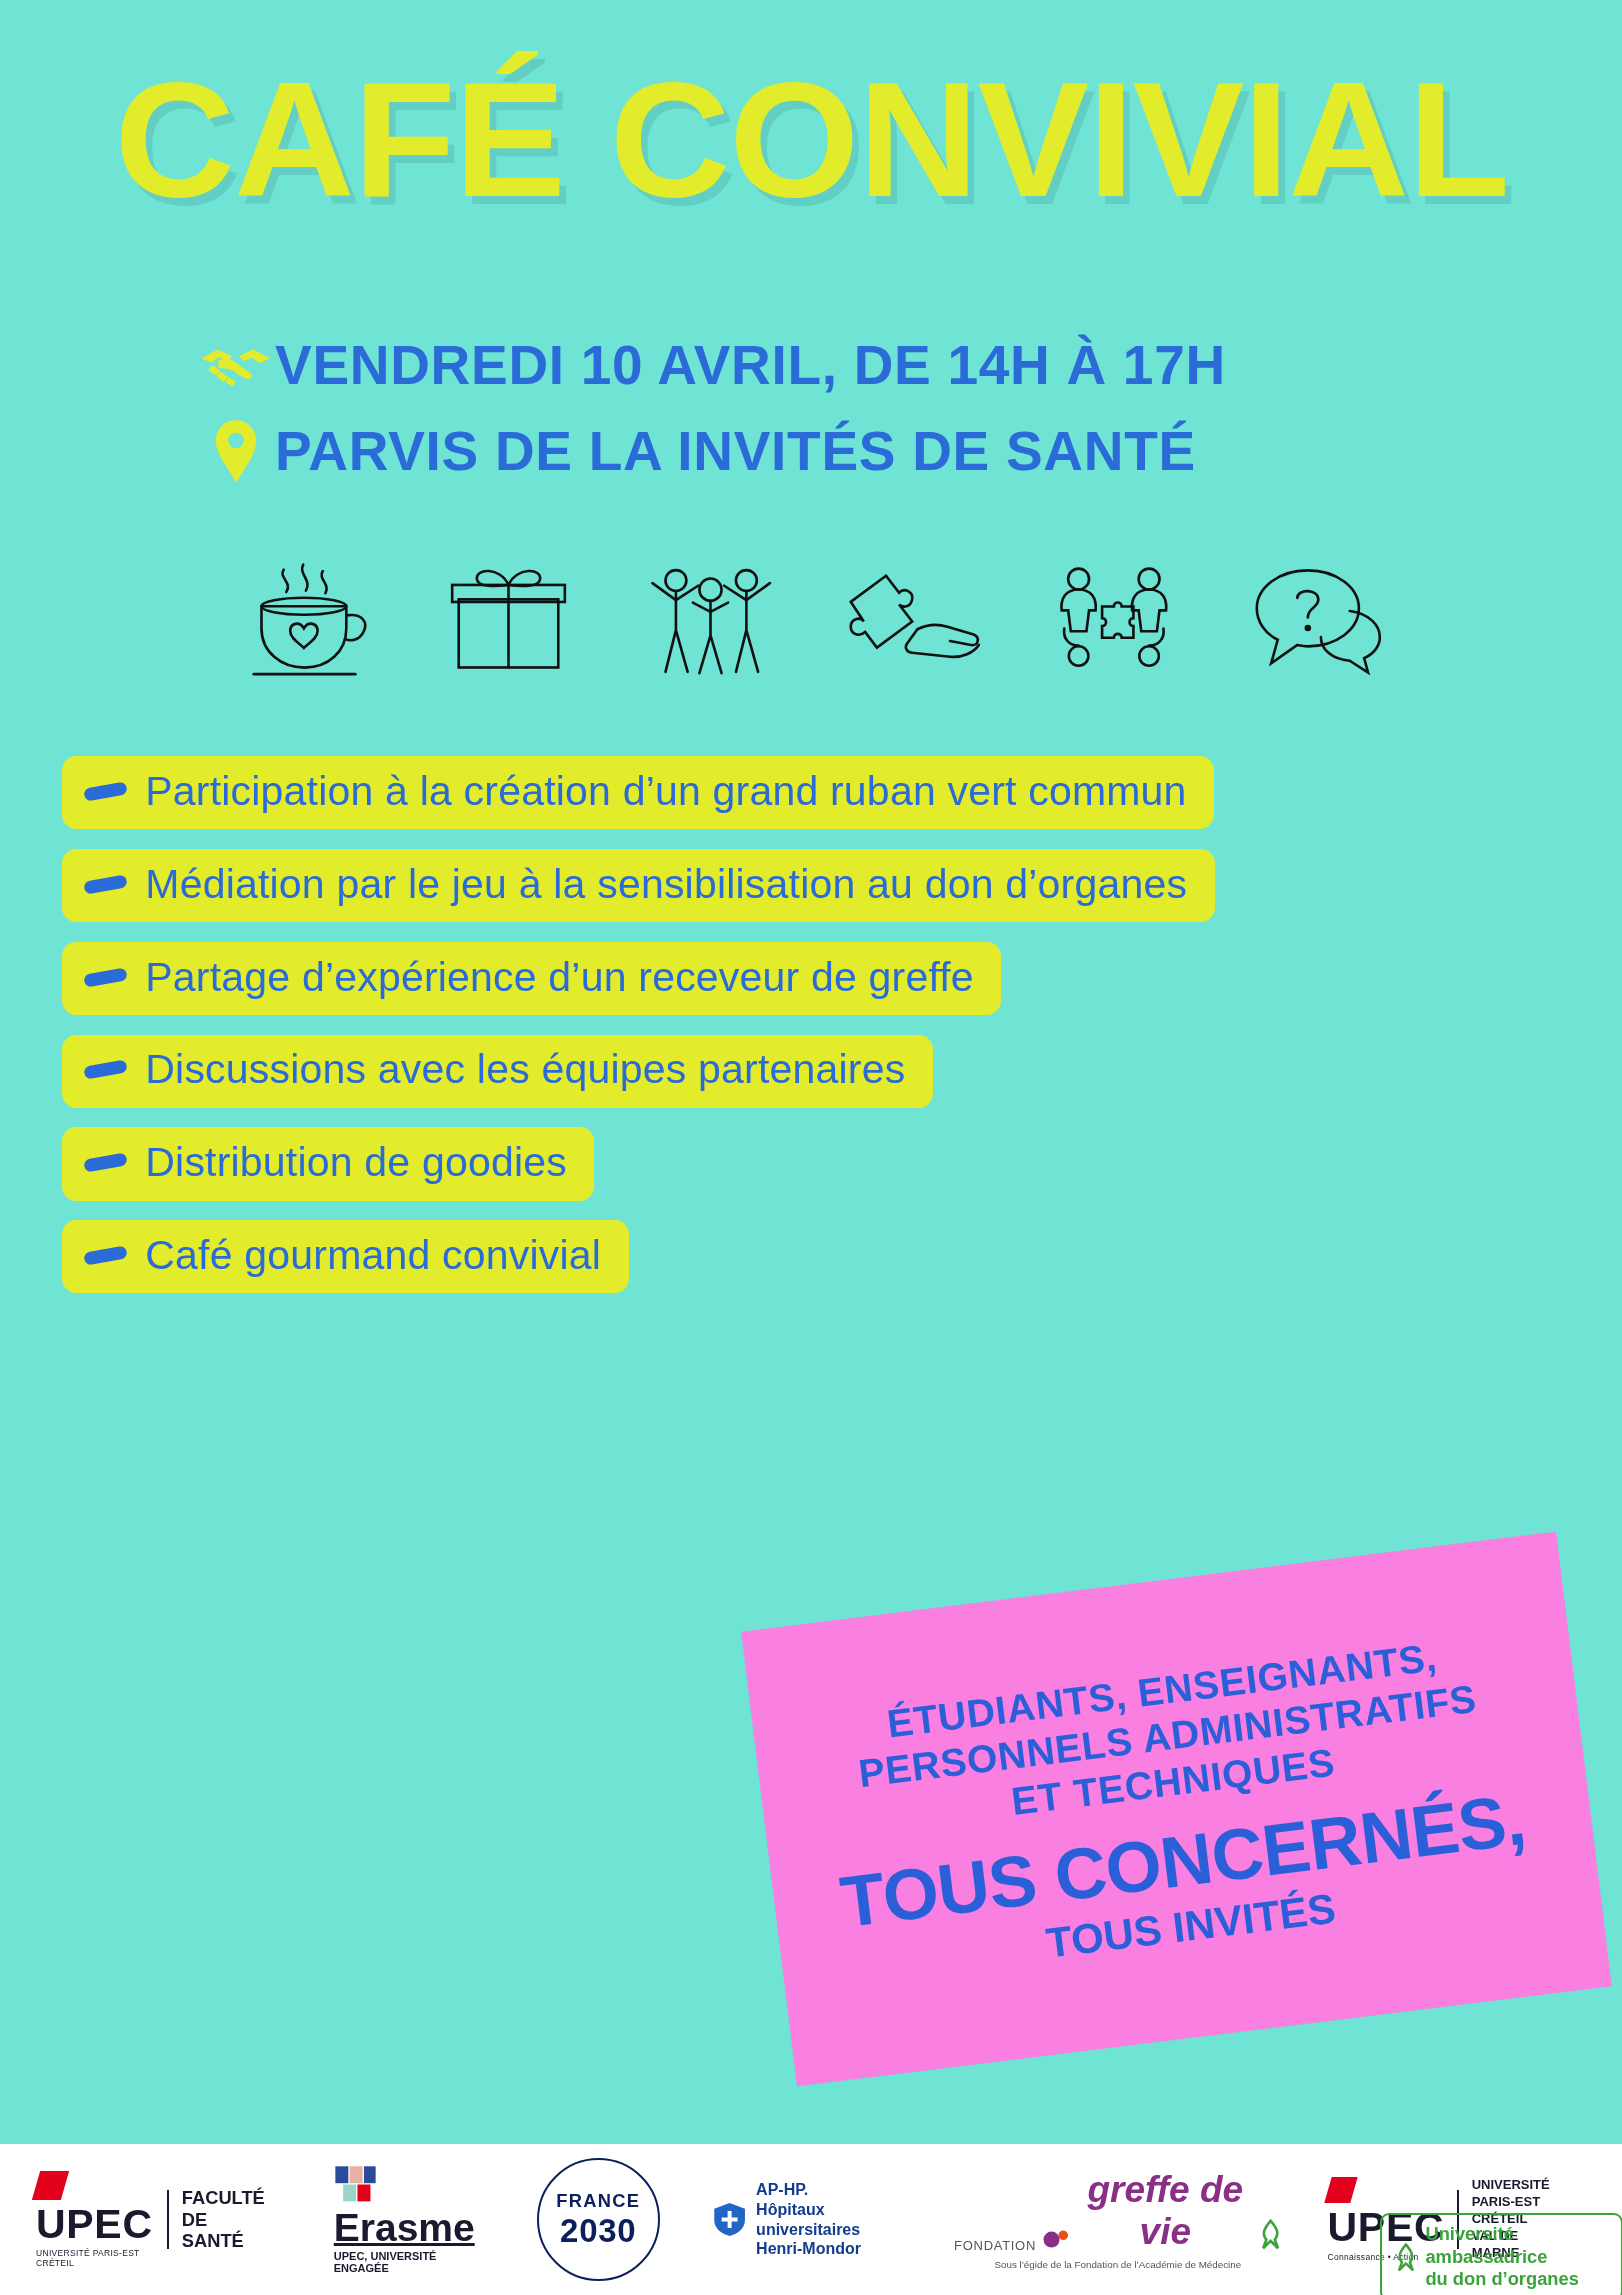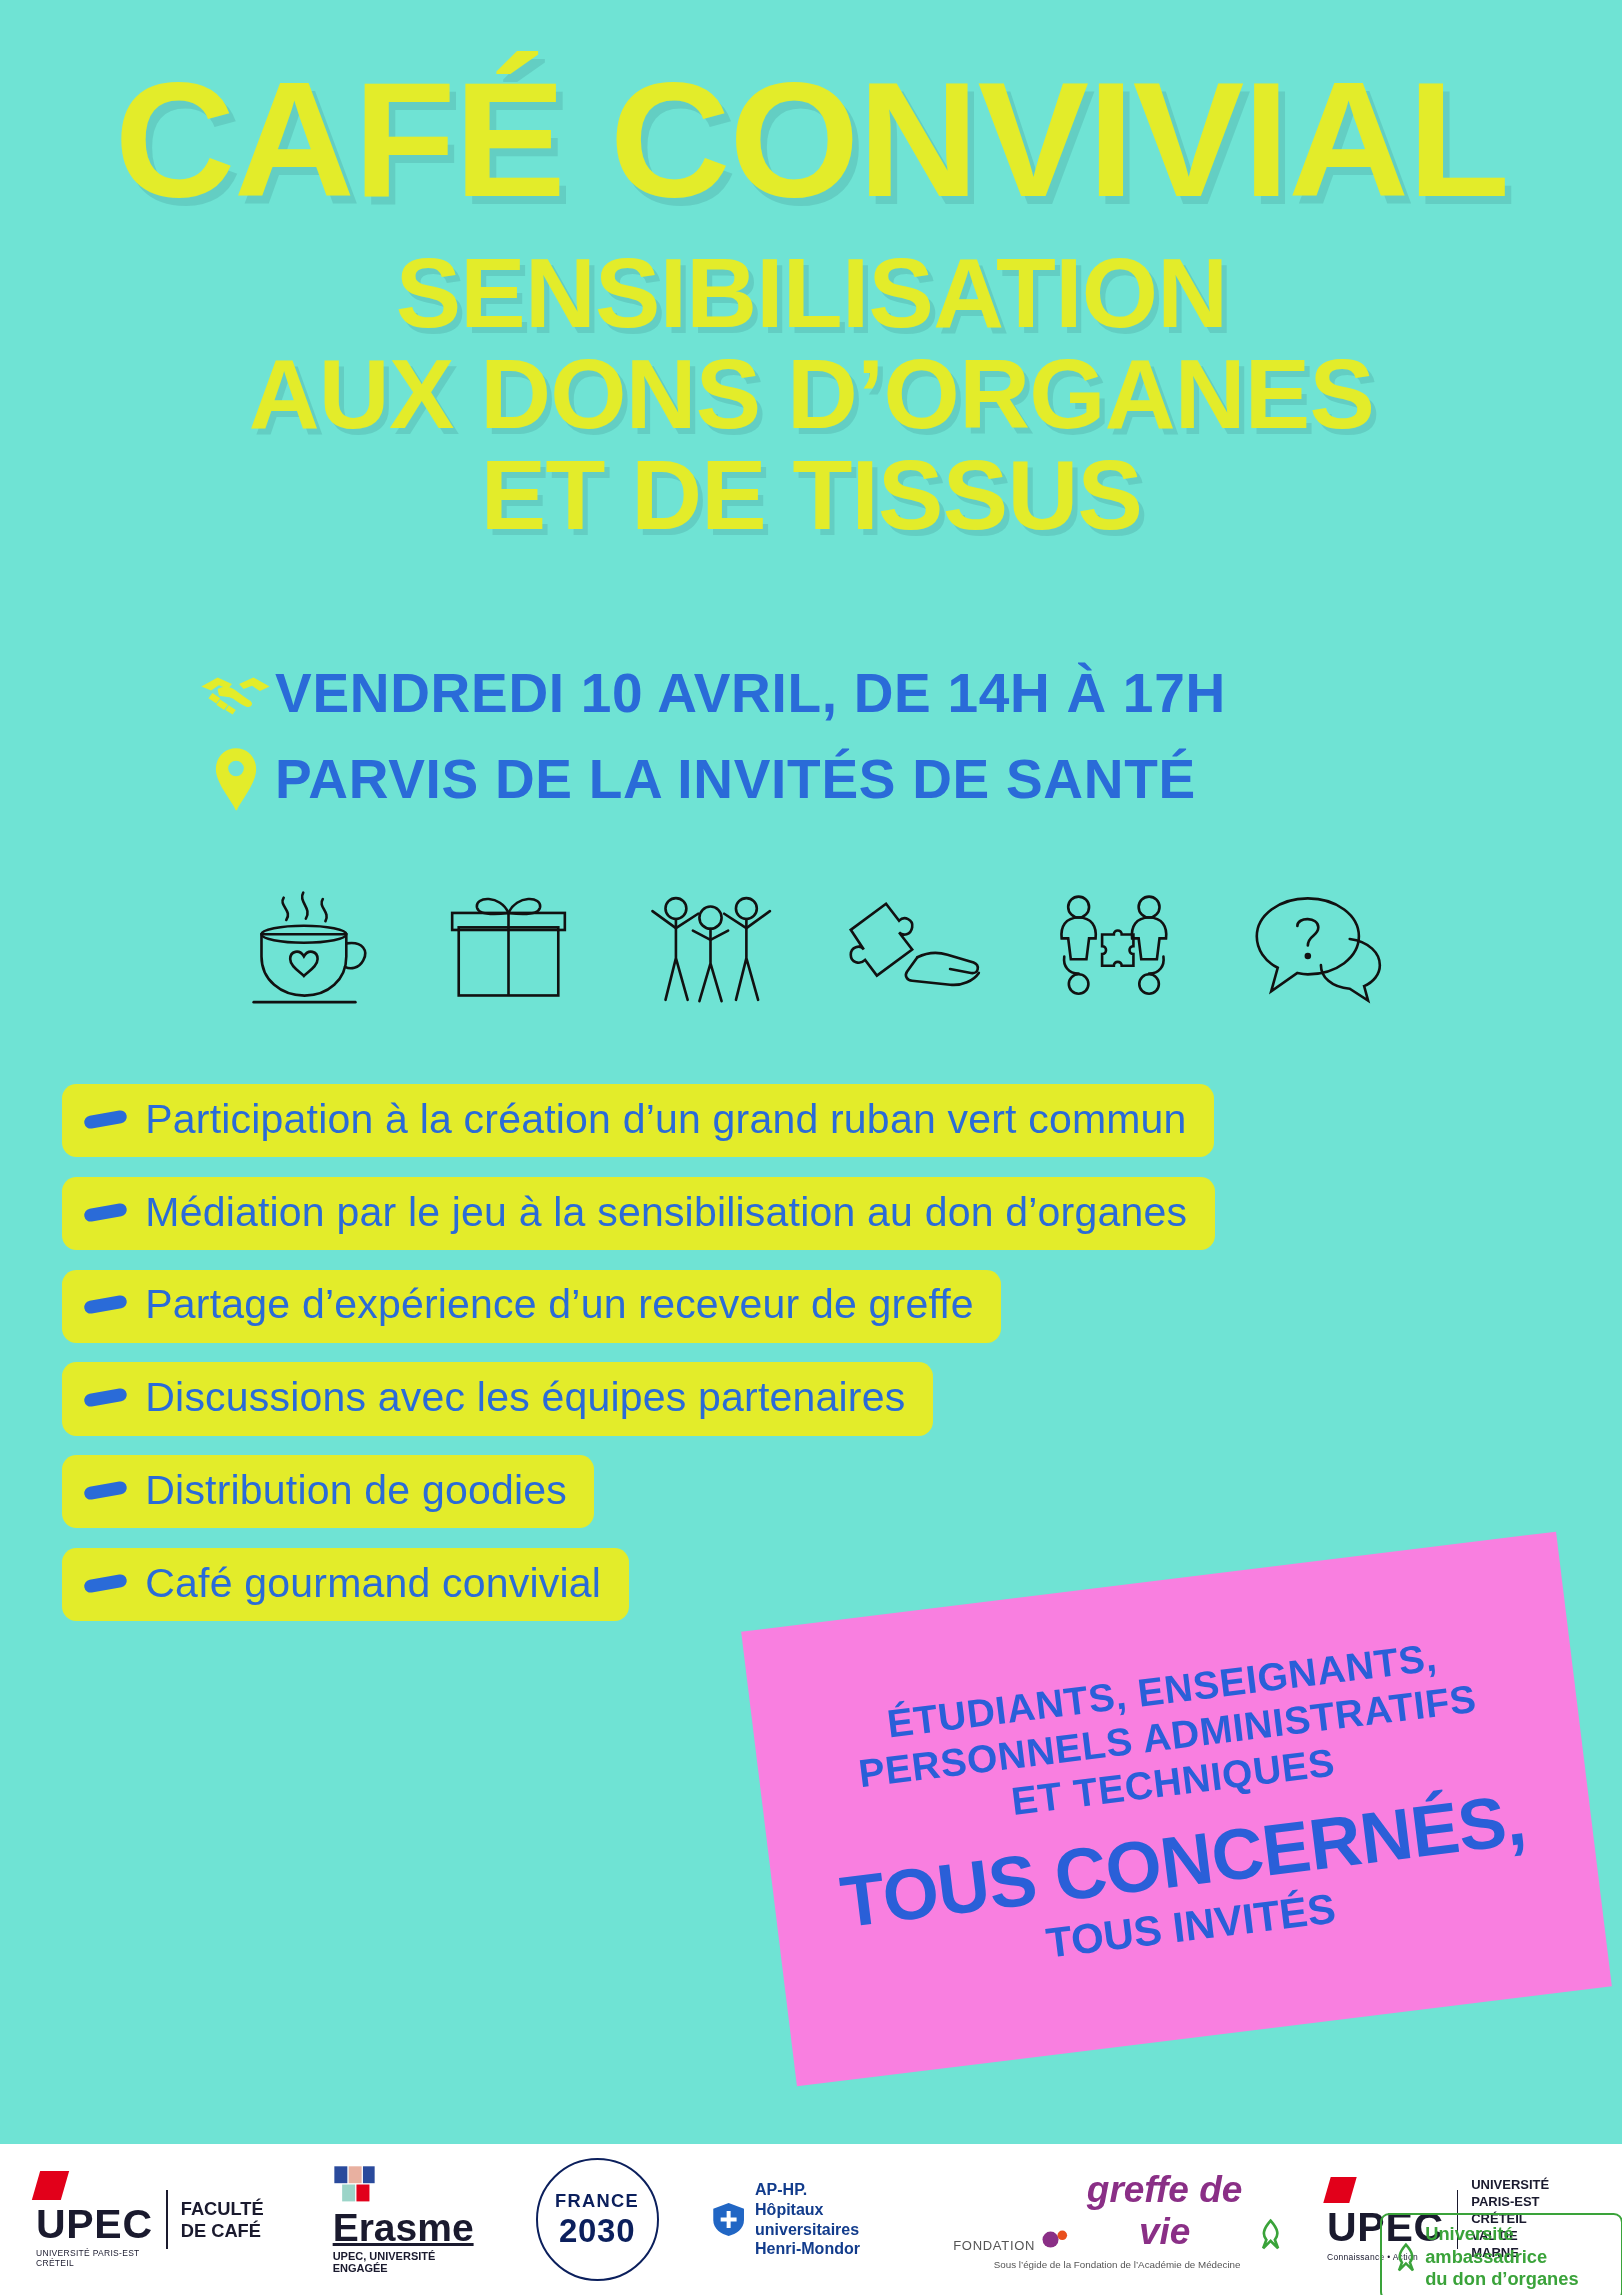--- a/index.html
+++ b/index.html
@@ -247,25 +247,20 @@
   .amb-txt { font-size: 18.3px; font-weight: 700; color: #3aa33a; line-height: 1.25;}
   .upec-right-sub { font-size: 13px; font-weight: 700; color: #1a1a2e; line-height: 1.3;}
 </style>
 </head>
 <body>
 
 <div class="poster">
 
   <h1 class="title-main">CAFÉ CONVIVIAL</h1>
 
-  <div class="title-sub">
-    <div>SENSIBILISATION</div>
-    <div>AUX DONS D’ORGANES</div>
-    <div>ET DE TISSUS</div>
-  </div>
 
   <div class="info-block">
 
     <div class="info-row">
       <span class="info-icon">
         <svg width="75" height="52" viewBox="0 0 115 80">
           <g fill="#e3ec2a">
             <path d="M5 30 L30 16 L52 26 L46 34 L32 28 L20 36 Z"></path>
             <path d="M63 26 L85 16 L110 30 L95 37 L83 29 L70 34 Z"></path>
             <path d="M30 34 C40 28, 50 30, 58 36 C66 42, 74 48, 80 52 C86 56, 82 64, 74 61 C68 59, 60 53, 54 49 C47 45, 38 46, 32 44 Z"></path>
@@ -414,21 +409,21 @@
         <div>
           <div style="display:flex;align-items:flex-end;gap:6.5px;">
             <div class="red-slash" style="height:29px;width:29px;margin-bottom:3.9px;"></div>
           </div>
           <div class="upec-word">UPEC</div>
           <div class="upec-sub">UNIVERSITÉ PARIS-EST CRÉTEIL</div>
         </div>
         <div class="vline"></div>
         <div>
           <div class="fac-txt">FACULTÉ</div>
-          <div class="fac-txt">DE CAFÉ</div>
+          <div class="fac-txt">DE SANTÉ</div>
         </div>
       </div>
     </div>
 
     <div class="logo" style="margin-left:69px;">
       <div style="text-align:left;">
         <svg width="43" height="39" viewBox="0 0 66 60" style="display:block;margin-bottom:3.9px;">
           <rect x="2" y="2" width="20" height="26" fill="#2a4a9c"></rect>
           <rect x="24" y="2" width="20" height="26" fill="#e8b0a0"></rect>
           <rect x="46" y="2" width="18" height="26" fill="#2a4a9c"></rect>

